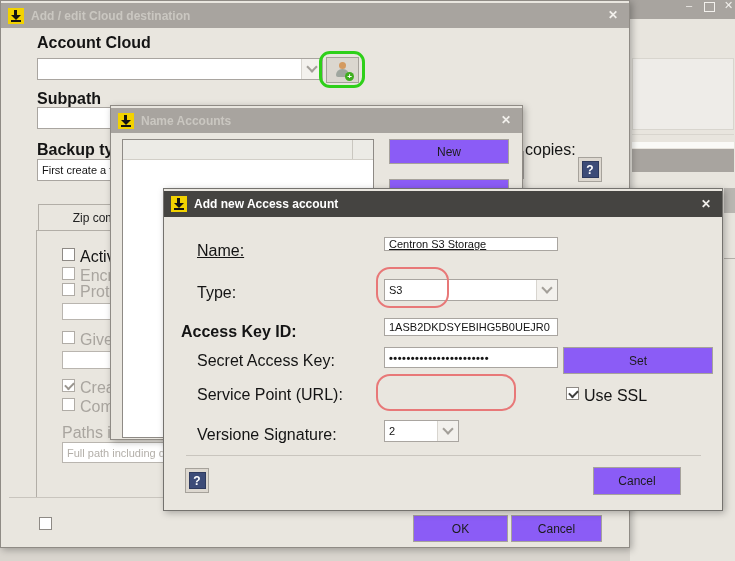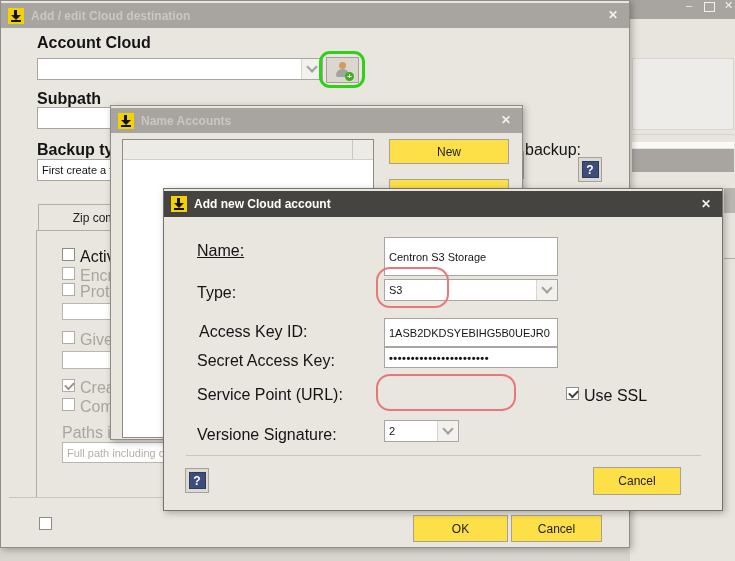--- a/index.html
+++ b/index.html
@@ -16,21 +16,21 @@
   .active .ttl{color:#ffffff;}
   .closeb{position:absolute;top:0;right:0;width:32px;height:25px;color:#f2f0ec;
     font-size:12px;text-align:center;line-height:25px;font-weight:bold;}
   
   .logo{width:16px;height:16px;background:#f2d200;position:relative;margin-left:7px;flex:none;}
   .logo::before{content:"";position:absolute;left:6px;top:2px;width:3px;height:6px;background:#141414;}
   .logo::after{content:"";position:absolute;left:3px;top:7px;border-left:5px solid transparent;
     border-right:5px solid transparent;border-top:5px solid #141414;}
   .logo .base{position:absolute;left:3px;top:12px;width:10px;height:2px;background:#141414;}
   
-  .btn{position:absolute;background:#fde047;border:1px solid #a6a29b;font-size:12px;color:#1c1c1c;
+  .btn{position:absolute;background:#8b5cf6;border:1px solid #a6a29b;font-size:12px;color:#1c1c1c;
     display:flex;align-items:center;justify-content:center;box-sizing:border-box;}
   .fld{position:absolute;background:#fff;border:1px solid #a9a5a0;font-size:11px;color:#141414;
     padding:0 4px;display:flex;align-items:center;box-sizing:border-box;white-space:nowrap;overflow:hidden;}
   .fld.dis{border-color:#b9b5af;}
   .ph{color:#b3afa9;}
   .combo .chev{position:absolute;right:0;top:0;bottom:0;width:20px;display:flex;align-items:center;
     justify-content:center;background:#f3f1ed;border-left:1px solid #d8d5cf;}
   .chev::before{content:"";width:6px;height:6px;border-right:2px solid #a39f99;border-bottom:2px solid #a39f99;
     transform:rotate(45deg);margin-top:-4px;}
   .lb{position:absolute;font-size:16px;color:#141414;white-space:nowrap;}
@@ -136,21 +136,21 @@
     <div class="fld dis" style="left:61px;top:350px;width:200px;height:18px;"></div>
     <span class="cb on dis" style="left:61px;top:378px;"></span>
     <span class="lb dis" style="left:79px;top:378px;">Create</span>
     <span class="cb dis" style="left:61px;top:397px;"></span>
     <span class="lb dis" style="left:79px;top:397px;">Compre</span>
     <span class="lb dis" style="left:61px;top:423px;">Paths in th</span>
     <div class="fld dis" style="left:61px;top:441px;width:460px;height:21px;">
       <span class="ph">Full path including dri</span>
     </div>
 
-    <span class="lb" style="left:524px;top:140px;">backup:</span>
+    <span class="lb" style="left:524px;top:140px;">copies:</span>
     <div class="fld" style="left:512px;top:150px;width:11px;height:28px;"></div>
     <div class="helpb" style="left:577px;top:156px;">
       <span class="hq">?</span>
     </div>
 
     <div class="sep" style="left:8px;top:496px;width:614px;"></div>
     <span class="cb" style="left:38px;top:516px;"></span>
     <div class="btn" style="left:412px;top:514px;width:95px;height:27px;">OK</div>
     <div class="btn" style="left:510px;top:514px;width:91px;height:27px;">Cancel</div>
   </div>
@@ -170,45 +170,46 @@
     </div>
     <div class="btn" style="left:278px;top:33px;width:120px;height:25px;">New</div>
     <div class="btn" style="left:278px;top:73px;width:120px;height:25px;"></div>
   </div>
 
   <div class="dlg" style="left:163px;top:188px;width:560px;height:323px;border-color:#74726e;">
     <div class="tbar active" style="height:26px;">
       <span class="logo">
           <span class="base"></span>
         </span>
-      <span class="ttl">Add new Cloud account</span>
+      <span class="ttl">Add new Access account</span>
       <span class="closeb" style="line-height:26px;">✕</span>
     </div>
 
     <span class="lb" style="left:33px;top:53px;text-decoration:underline;">Name:</span>
-    <div class="fld" style="left:220px;top:48px;width:174px;height:39px;">
+    <div class="fld" style="left:220px;top:48px;width:174px;height:14px;text-decoration:underline;">
       <span>Centron S3 Storage</span>
     </div>
 
     <span class="lb" style="left:33px;top:95px;">Type:</span>
     <div class="fld combo" style="left:220px;top:90px;width:174px;height:22px;">
       <span>S3</span>
       <span class="chev"></span>
     </div>
     <div class="ann red" style="left:212px;top:78px;width:73px;height:41px;"></div>
 
-    <span class="lb" style="left:35px;top:134px;">Access Key ID:</span>
-    <div class="fld" style="left:220px;top:129px;width:174px;height:29px;text-align:right;">
+    <span class="lb" style="left:17px;top:134px;font-weight:bold;">Access Key ID:</span>
+    <div class="fld" style="left:220px;top:129px;width:174px;height:18px;text-align:right;">
       <span>1ASB2DKDSYEBIHG5B0UEJR0</span>
     </div>
 
     <span class="lb" style="left:33px;top:163px;">Secret Access Key:</span>
     <div class="fld" style="left:220px;top:158px;width:174px;height:21px;font-weight:bold;letter-spacing:0.5px;">
       <span>•••••••••••••••••••••••</span>
     </div>
+    <div class="btn" style="left:399px;top:158px;width:150px;height:27px;">Set</div>
 
     <span class="lb" style="left:33px;top:197px;">Service Point (URL):</span>
     <div class="ann red" style="left:212px;top:185px;width:140px;height:37px;"></div>
     <span class="cb on" style="left:402px;top:198px;"></span>
     <span class="lb" style="left:420px;top:198px;">Use SSL</span>
 
     <span class="lb" style="left:33px;top:237px;">Versione Signature:</span>
     <div class="fld combo" style="left:220px;top:231px;width:75px;height:22px;">
       <span>2</span>
       <span class="chev"></span>

